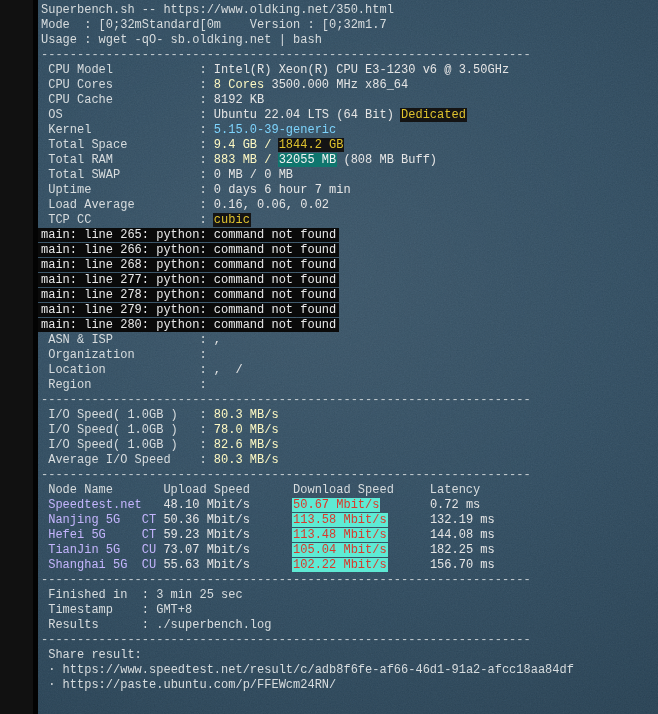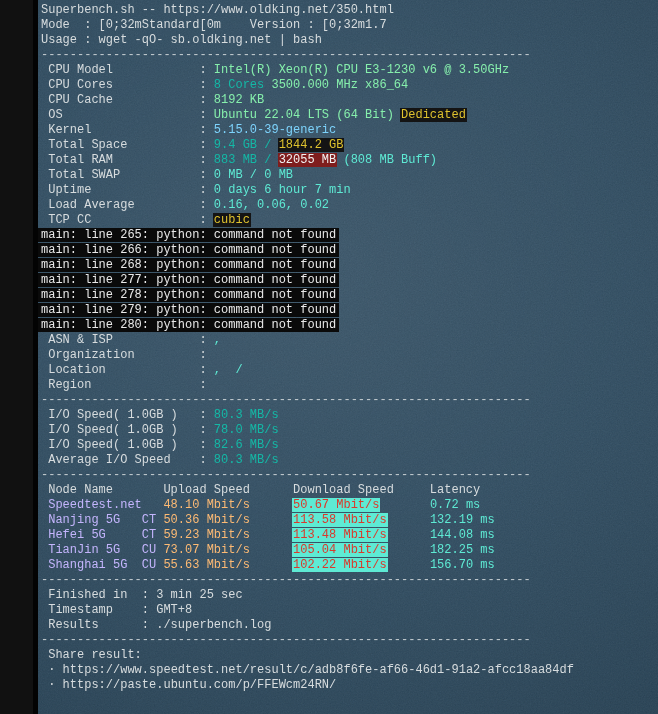--- a/index.html
+++ b/index.html
@@ -30,26 +30,26 @@
     position:absolute;left:8px;top:3px;z-index:2;
     white-space:pre;
   }
   .line{white-space:pre;height:15px;}
   
   .s-m{padding:0 3px;margin-left:-3px;}
   .s-yc,.s-wc,.s-rc{padding:0 1px;margin:0 -1px;}
 </style>
 <style>.s-w{color:#d7dcde;}
 .s-d{color:#c6ced2;}
-.s-b{color:#86efac;}
-.s-y{color:#14b8a6;}
+.s-b{color:#e5e5e5;}
+.s-y{color:#fef9c3;}
 .s-yc{color:#dfc22e;background:#141414;}
-.s-wc{color:#f2f2f2;background:#7f1d1d;}
-.s-c{color:#5eead4;}
-.s-g{color:#fdba74;}
+.s-wc{color:#f2f2f2;background:#0f766e;}
+.s-c{color:#e5e5e5;}
+.s-g{color:#e5e5e5;}
 .s-k{color:#7dd3fc;}
 .s-r{color:#c4b5fd;}
 .s-rc{color:#da392c;background:#5eead4;}
 .s-m{color:#e9e9e9;background:#0a0a0a;text-align:center;}
 </style></head>
 <body>
 
 <div class="screen">
   <svg class="noise" width="658" height="714" xmlns="http://www.w3.org/2000/svg" aria-hidden="true">
     <filter id="grainLight">

